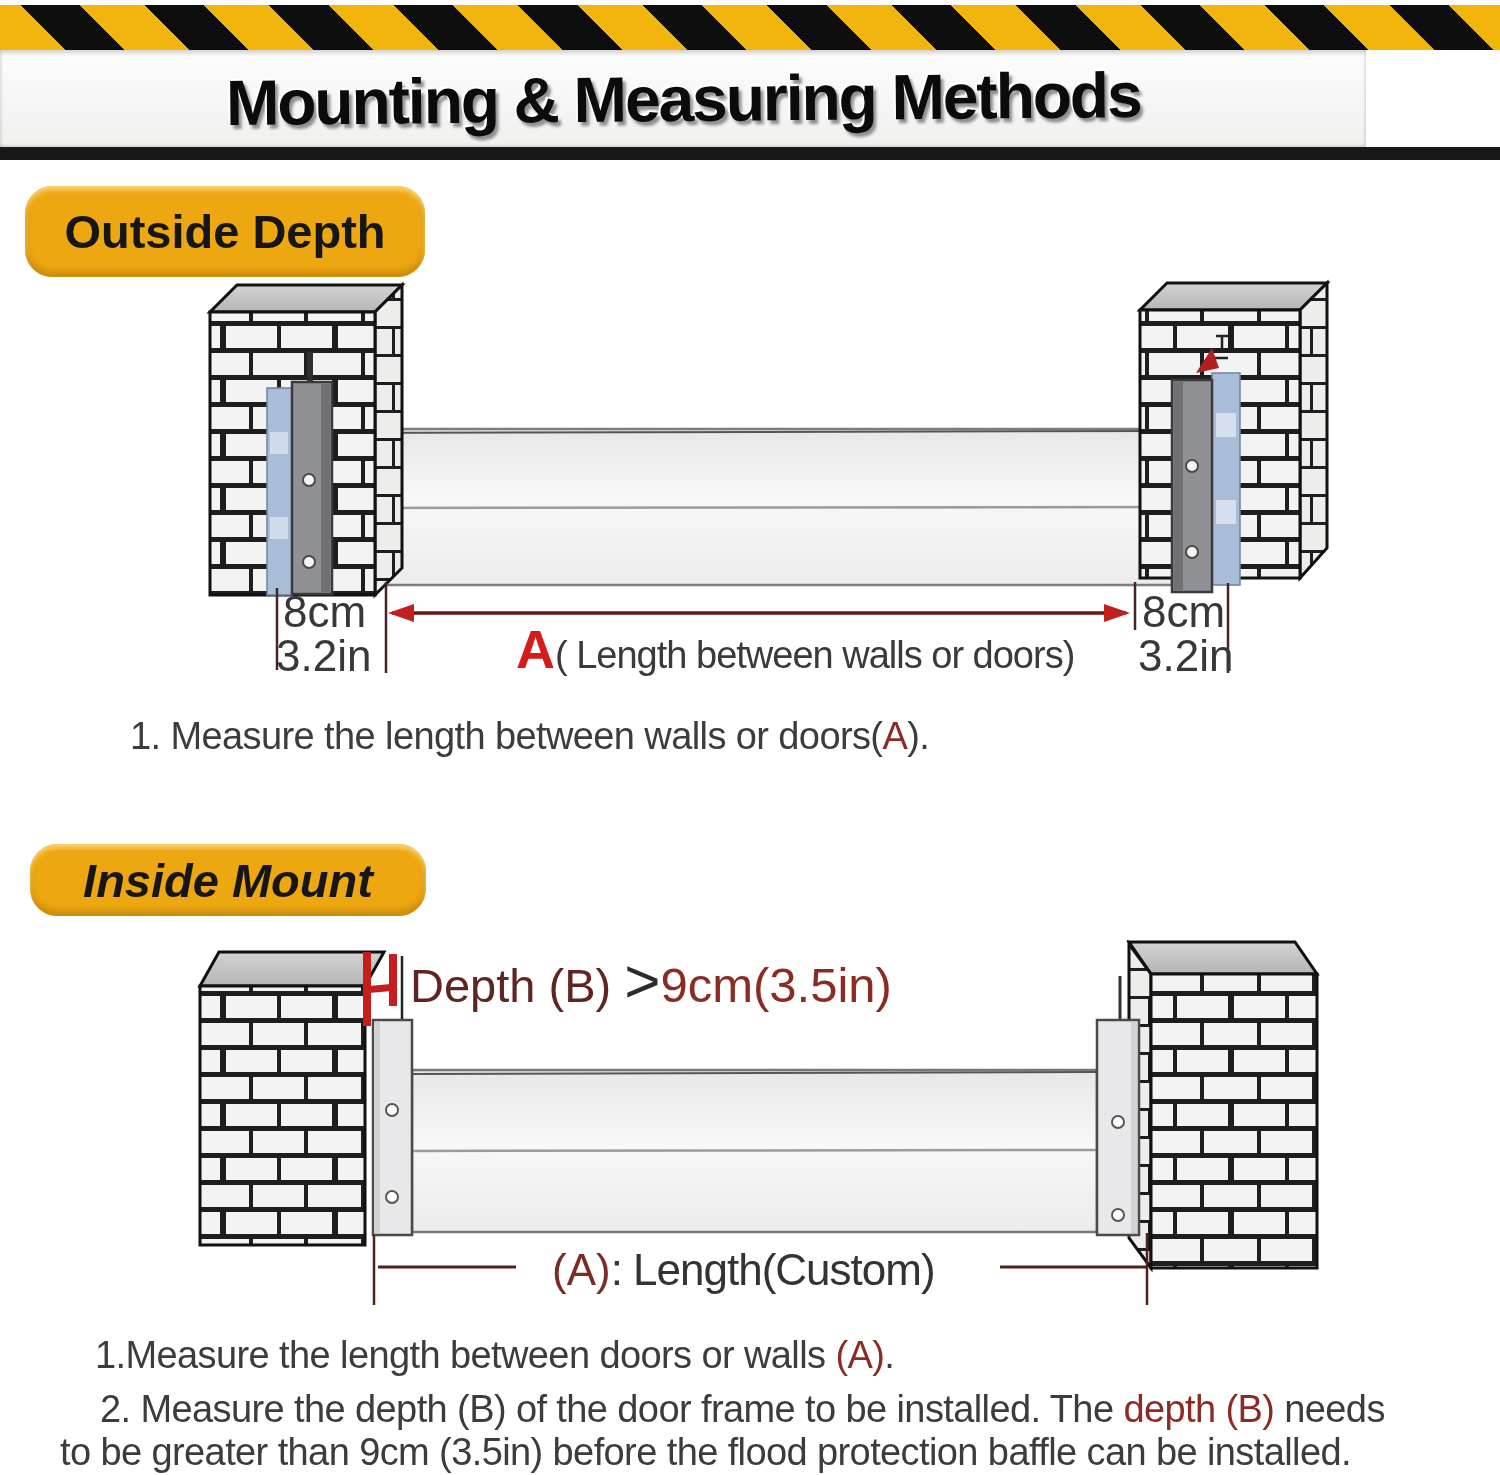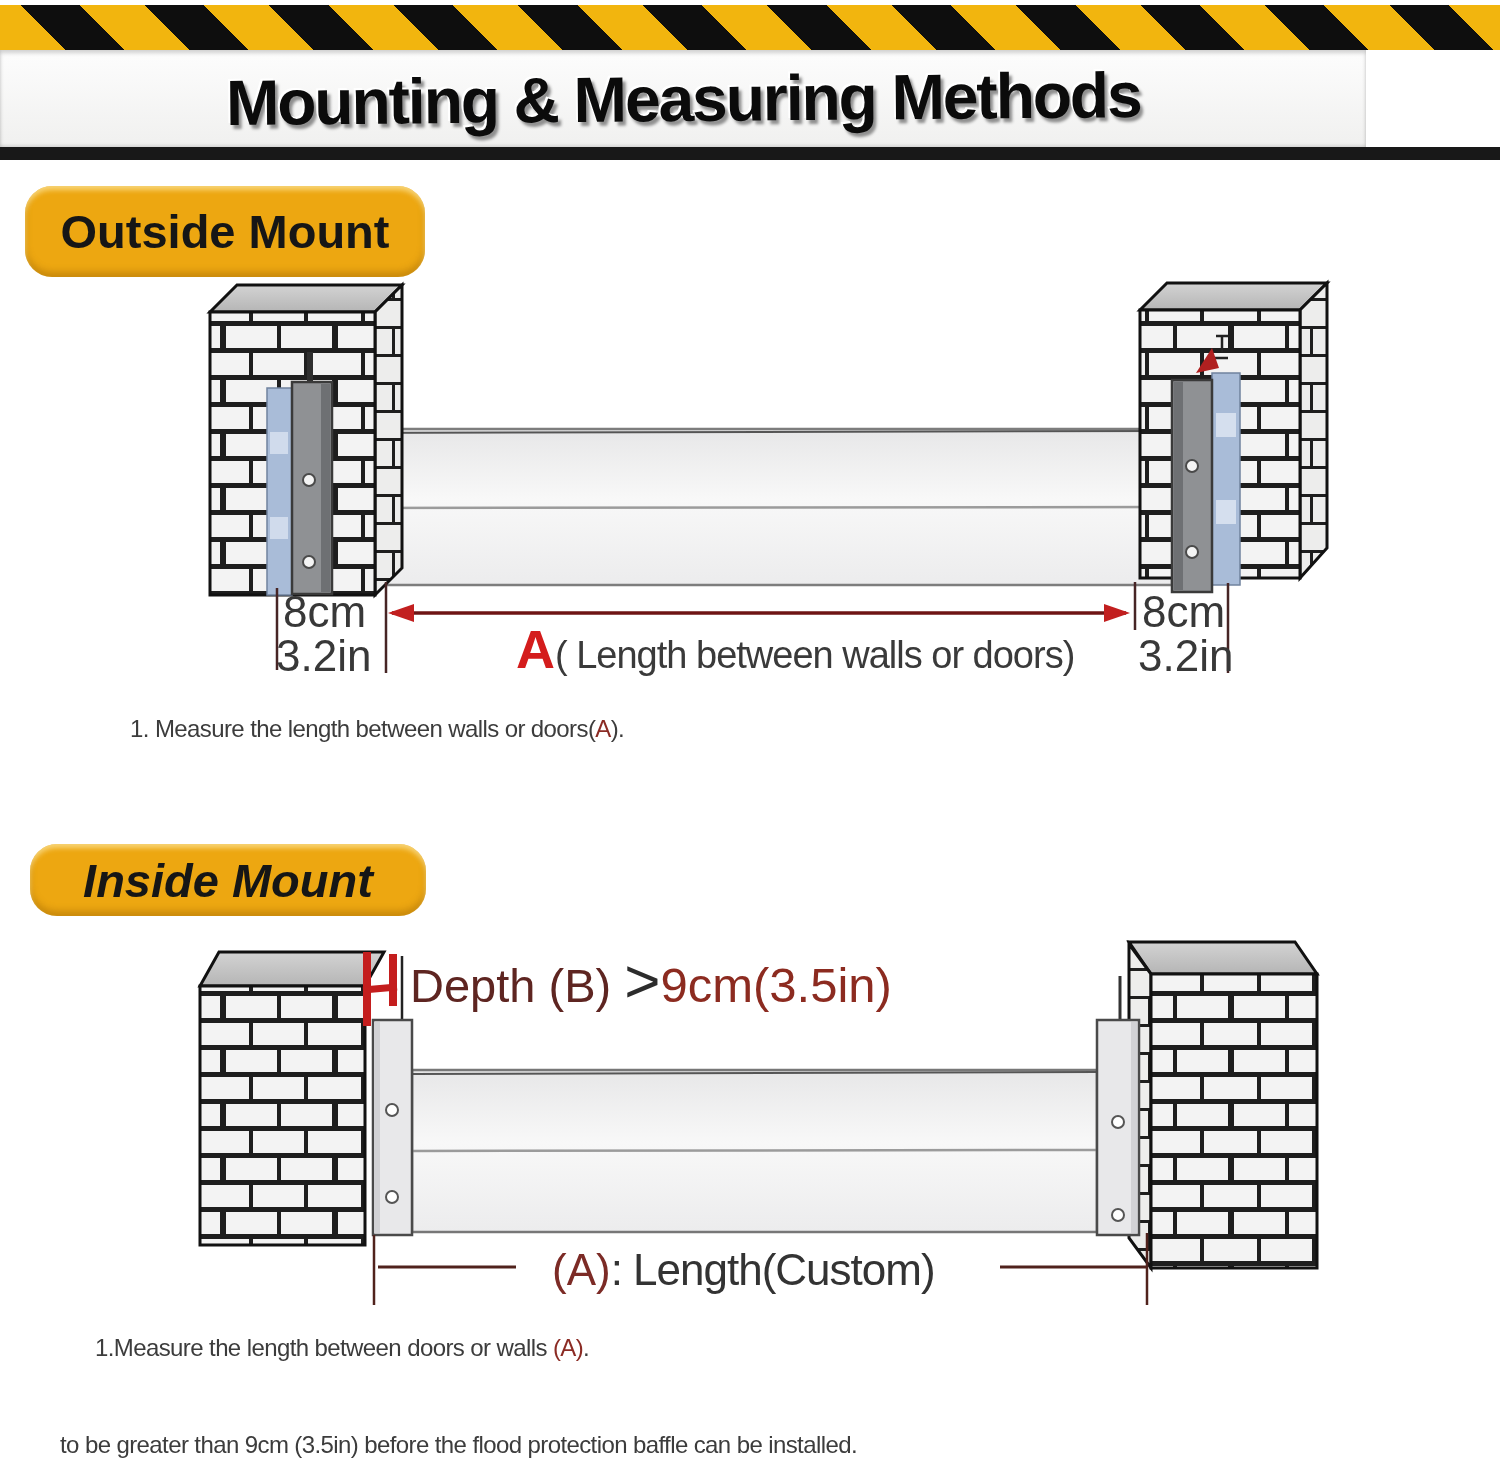--- a/index.html
+++ b/index.html
@@ -26,38 +26,38 @@
   .badge.outside{left:25px;top:186px;width:400px;height:91px;}
   .badge.inside{left:30px;top:844px;width:396px;height:72px;font-style:italic;}
 
   
   .diagram{position:absolute;left:0;}
   .diagram.outside{top:270px;}
   .diagram.inside{top:940px;}
   svg text{font-family:"Liberation Sans",sans-serif;}
 
   
-  .note{position:absolute;font-size:24px;letter-spacing:-0.6px;color:#3C3C3C;white-space:nowrap;}
+  .note{position:absolute;font-size:38px;letter-spacing:-0.6px;color:#3C3C3C;white-space:nowrap;}
   .note .red{color:#B23226;}
   .note .maroon{color:#8B2B24;}
   .note.centered{white-space:normal;text-align:left;}
 </style>
 </head>
 <body>
 
 <div class="page">
 
   <div class="stripe-band"></div>
   <div class="title-band">
     <div class="main-title">Mounting &amp; Measuring Methods</div>
   </div>
   <div class="black-bar"></div>
 
   <div class="badge outside">
-    <span>Outside Mount</span>
+    <span>Outside Depth</span>
   </div>
 
   <svg class="diagram outside" width="1500" height="440" viewBox="0 0 1500 440">
     <defs>
       <pattern id="brick" width="112" height="54" patternUnits="userSpaceOnUse">
         <rect width="112" height="54" fill="#1e1e1e"></rect>
         <rect x="2" y="2" width="51" height="22" fill="#f3f3f3"></rect>
         <rect x="57" y="2" width="51" height="22" fill="#f3f3f3"></rect>
         <rect x="-26" y="29" width="51" height="22" fill="#f3f3f3"></rect>
         <rect x="29" y="29" width="51" height="22" fill="#f3f3f3"></rect>
@@ -207,17 +207,20 @@
       <line x1="1147" y1="293" x2="1147" y2="365" stroke-width="2.5"></line>
     </g>
     <text x="552" y="345">
       <tspan font-size="44" fill="#7C2B26">(A)</tspan><tspan font-size="44" fill="#333" letter-spacing="-1">: Length(Custom)</tspan>
     </text>
   </svg>
 
   <div class="note" style="left:95px;top:1334px;">
     <span>1.Measure the length between doors or walls </span><span class="maroon">(A)</span><span>.</span>
   </div>
+  <div class="note" style="left:100px;top:1388px;">
+    <span>2. Measure the depth (B) of the door frame to be installed. The </span><span class="maroon">depth (B)</span><span> needs</span>
+  </div>
   <div class="note centered" style="left:60px;top:1431px;width:1380px;">
     <span>to be greater than 9cm (3.5in) before the flood protection baffle can be installed.</span>
   </div>
 
 </div>
 
 </body></html>

